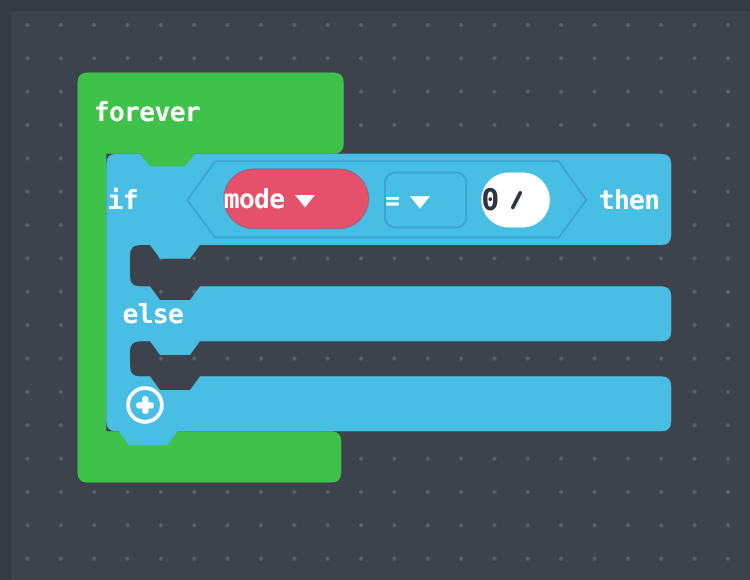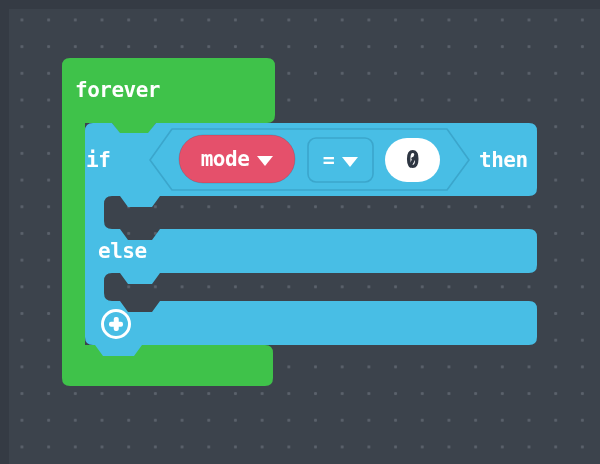--- a/index.html
+++ b/index.html
@@ -26,21 +26,20 @@
     color: #ffffff;
     font: 700 21px "DejaVu Sans Mono", "Liberation Mono", monospace;
     line-height: 24px;
     white-space: nowrap;
     letter-spacing: -0.5px;
   }
   .field-overlay {
     position: absolute;
     display: flex;
     align-items: center;
-    justify-content: center;
     gap: 8px;
   }
   .field-overlay .field-text {
     color: #ffffff;
     font: 700 21px "DejaVu Sans Mono", "Liberation Mono", monospace;
     letter-spacing: -0.5px;
   }
   .dropdown-arrow {
     width: 0; height: 0;
     border-left: 8px solid transparent;

